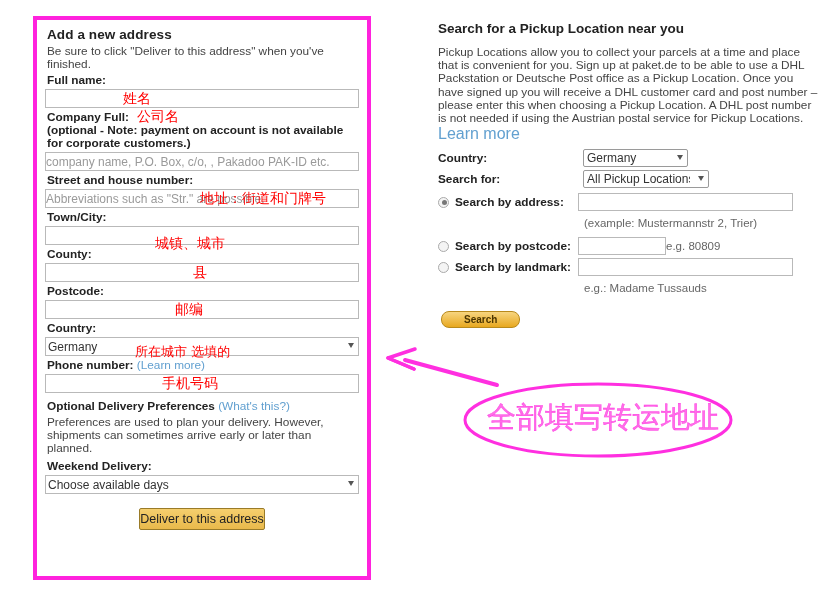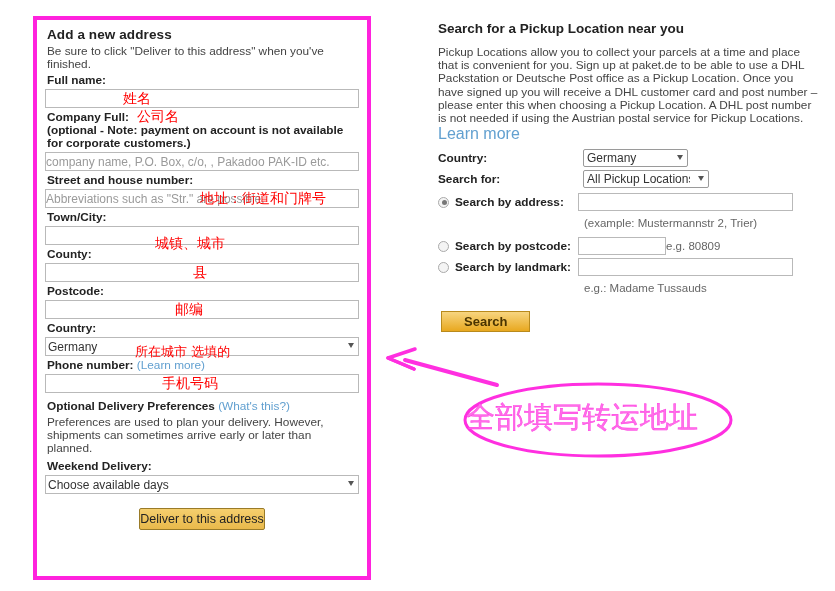--- a/index.html
+++ b/index.html
@@ -110,30 +110,30 @@
   .radio-lab{font-size:11.8px;font-weight:bold;color:#222;flex:0 0 123px;}
   .r-txt{
     border:1px solid #b9b9b9;background:#fff;height:18px;box-sizing:border-box;
     font-family:"Liberation Sans",sans-serif;font-size:12px;color:#333;padding:1px 4px;
     border-radius:0;
   }
   .hint{font-size:11.5px;color:#666;}
   .btn-search{
     margin-top:11px;margin-left:3px;
     background:linear-gradient(#f7d580,#e8a81f);
-    border:1px solid #b98a1c;border-radius:0;
-    color:#4a3400;font-size:13px;font-weight:bold;
+    border:1px solid #b98a1c;border-radius:8px;
+    color:#4a3400;font-size:10px;font-weight:bold;
     font-family:"Liberation Sans",sans-serif;
     padding:2px 22px;cursor:pointer;
   }
 
   
   .anno{position:absolute;left:0;top:0;width:835px;height:591px;pointer-events:none;}
   .anno-text{
-    position:absolute;left:466px;top:398px;
+    position:absolute;left:487px;top:398px;
     font-family:"DejaVu Sans","Liberation Sans",sans-serif;
     font-size:29px;color:#ff6ee8;white-space:nowrap;
     -webkit-text-stroke:0.4px #ff2fe0;
   }
 </style>
 </head>
 <body>
 
 <div class="page">
 

